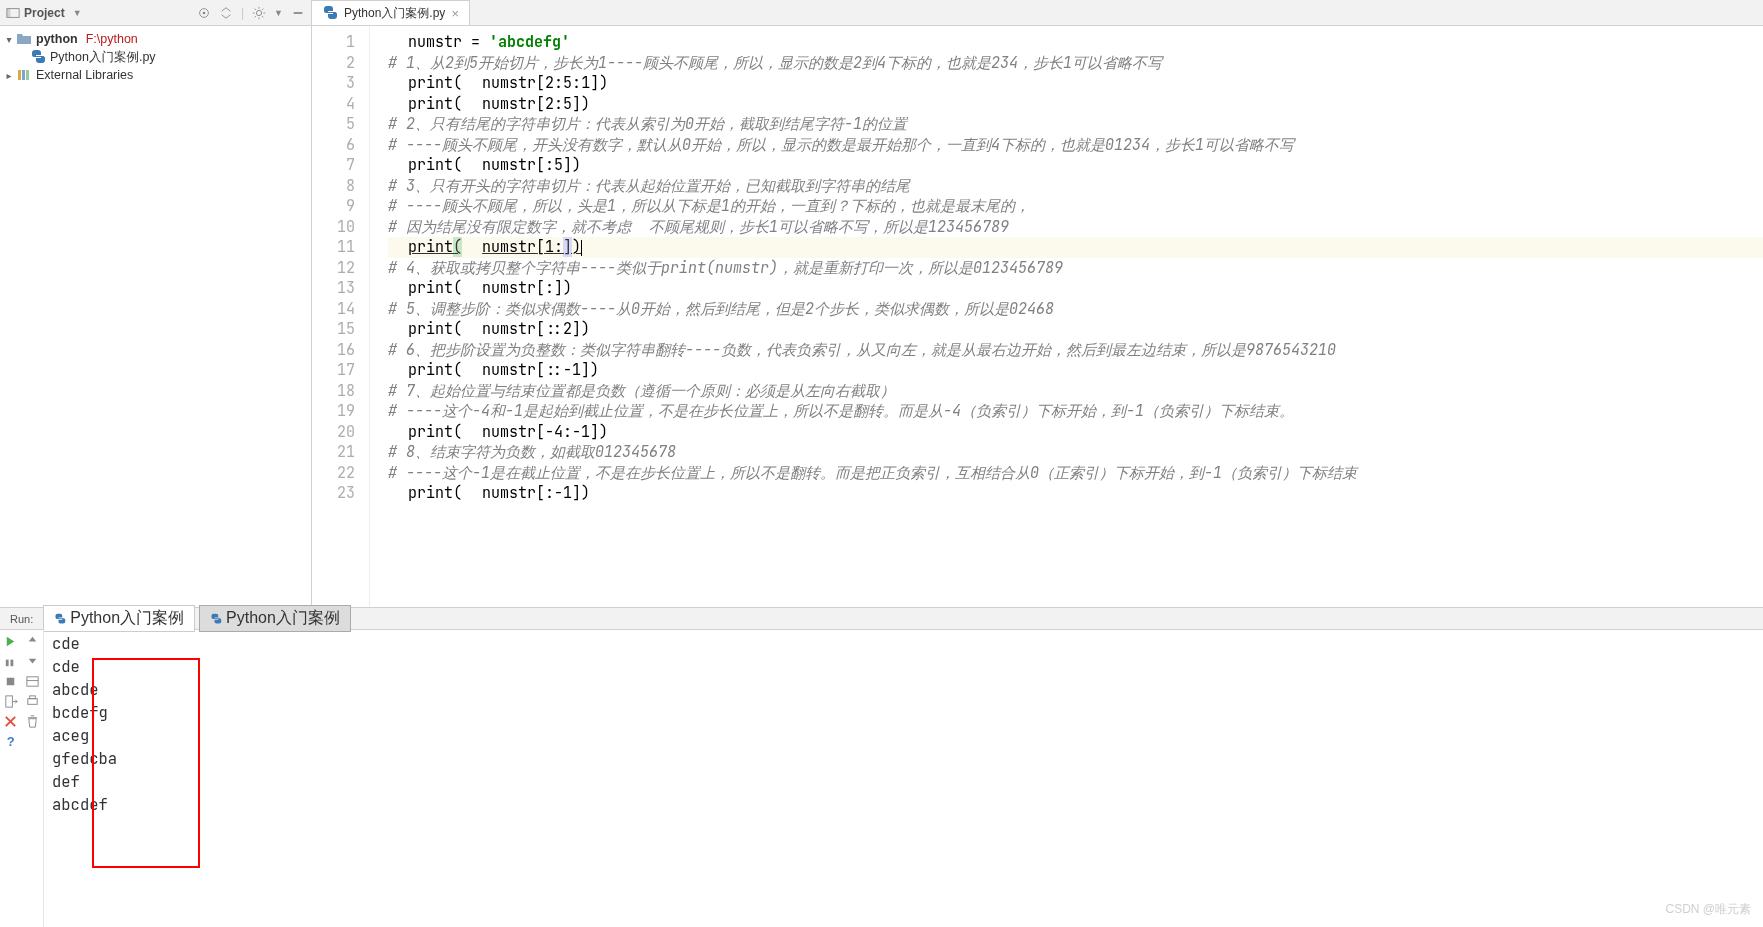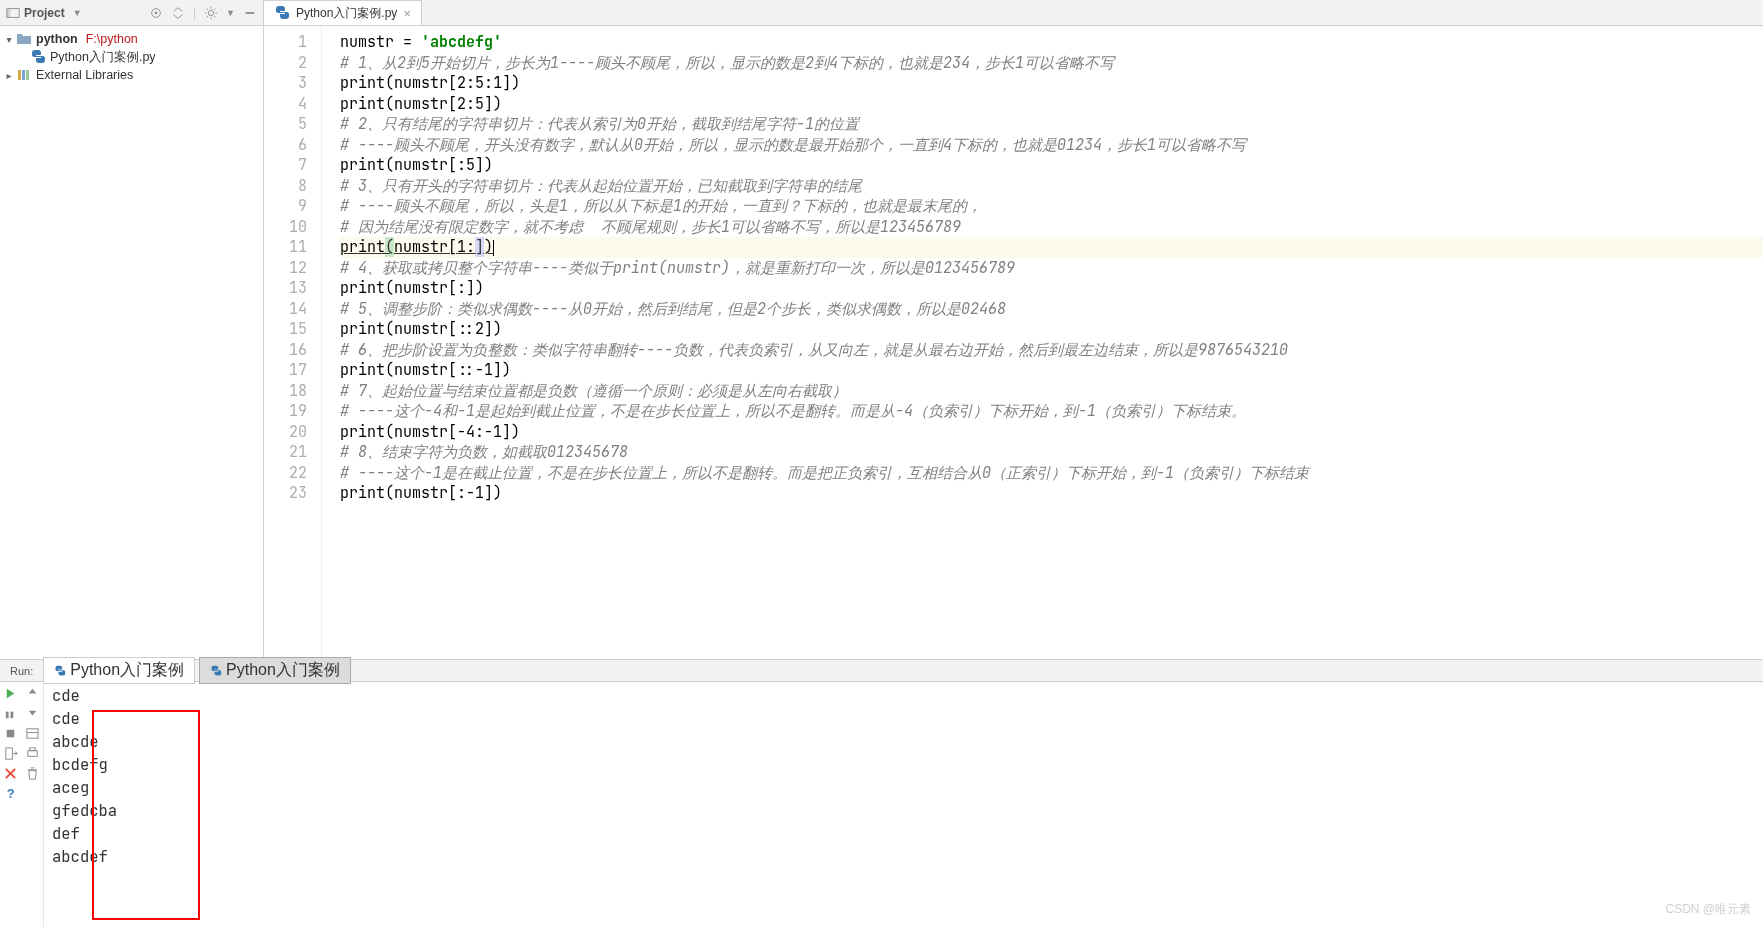--- a/index.html
+++ b/index.html
@@ -1,18 +1,18 @@
 <!DOCTYPE html>
 <html><head>
 <meta charset="utf-8">
 <style>
 * { box-sizing: border-box; margin: 0; padding: 0; }
 body { font-family: "Segoe UI", Arial, sans-serif; font-size: 12px; color: #333; background: #fff; width: 1763px; height: 927px; overflow: hidden; display: flex; flex-direction: column; }
 .top-split { display: flex; flex: 1; min-height: 0; }
-.left-panel { width: 264px; border-right: 1px solid #d0d0d0; display: flex; flex-direction: column; background: #fff; }
+.left-panel { width: 312px; border-right: 1px solid #d0d0d0; display: flex; flex-direction: column; background: #fff; }
 .proj-toolbar { height: 26px; background: #f2f2f2; border-bottom: 1px solid #d0d0d0; display: flex; align-items: center; padding: 0 6px; gap: 8px; }
 .proj-title { font-weight: bold; color: #555; display: flex; align-items: center; gap: 4px; }
 .proj-title svg { width: 14px; height: 14px; }
 .tb-dd { color: #888; font-size: 9px; }
 .tb-spacer { flex: 1; }
 .tb-icon { width: 14px; height: 14px; color: #777; cursor: pointer; display:flex; align-items:center; justify-content:center; }
 .tb-sep { color:#ccc; }
 .tree { padding: 4px 0; font-size: 12.5px; color: #333; }
 .tree-row { display: flex; align-items: center; height: 18px; padding-left: 4px; gap: 2px; }
 .tree-chevron { width: 10px; text-align: center; color: #666; font-size: 10px; }
@@ -25,27 +25,27 @@
 .tab { display: flex; align-items: center; padding: 0 10px; gap: 6px; background: #fff; border-right: 1px solid #d0d0d0; border-top: 2px solid transparent; font-size: 12px; }
 .tab.active { border-top: 1px solid #d0d0d0; background: #fff; }
 .tab-close { color: #999; cursor: pointer; font-size: 13px; }
 .editor { flex: 1; display: flex; overflow: hidden; font-family: "JetBrains Mono","Consolas",monospace; font-size: 15px; line-height: 20.5px; }
 .gutter { width: 58px; background: #fff; color: #adadad; text-align: right; padding: 6px 14px 6px 0; border-right: 1px solid #eee; user-select: none; }
 .gutter div { height: 20.5px; }
 .code { flex: 1; padding: 6px 0 6px 18px; white-space: pre; overflow-x: auto; }
 .code-line { height: 20.5px; }
 .code-line.hl { background: #fcfaed; text-decoration: underline; }
 .s-str { color: #008000; font-weight: bold; }
-.s-fn { color: #000; }
+.s-fn { color: #000; margin-left: 20px; }
 .s-cm { color: #808080; font-style: italic; }
 .s-op { color: #000; }
 .s-paren-a { background: #c8e8c8; }
 .s-paren-b { background: #d8d8f8; }
 .caret { display:inline-block; width:1px; height:16px; background:#000; vertical-align:middle; }
-.bottom { height: 268px; border-top: 1px solid #d0d0d0; display: flex; flex-direction: column; }
+.bottom { height: 320px; border-top: 1px solid #d0d0d0; display: flex; flex-direction: column; }
 .run-bar { height: 22px; background: #f2f2f2; border-bottom: 1px solid #d0d0d0; display: flex; align-items: center; padding: 0 4px; gap: 4px; font-size: 11px; }
 .run-label { color: #555; padding: 0 6px; }
 .run-tab { padding: 2px 10px; background: #fff; border: 1px solid #ccc; display:flex; align-items:center; gap:4px; font-size:16px; }
 .run-tab.sel { background: #dcdcdc; border-color:#aaa; }
 .run-body { flex: 1; display: flex; overflow: hidden; }
 .run-gutter { width: 44px; background: #fff; border-right: 1px solid #e5e5e5; display: flex; flex-direction: column; padding: 4px 0; gap:2px; }
 .rg-row { display:flex; justify-content:space-around; height:18px; }
 .rg-ic { width:15px; height:15px; display:flex; align-items:center; justify-content:center; cursor:pointer; }
 .console { flex: 1; font-family: "JetBrains Mono","Consolas",monospace; font-size: 15.5px; line-height: 23px; padding: 2px 8px; position: relative; overflow:auto; }
 .cmd-line { color: #5d5d9e; }

